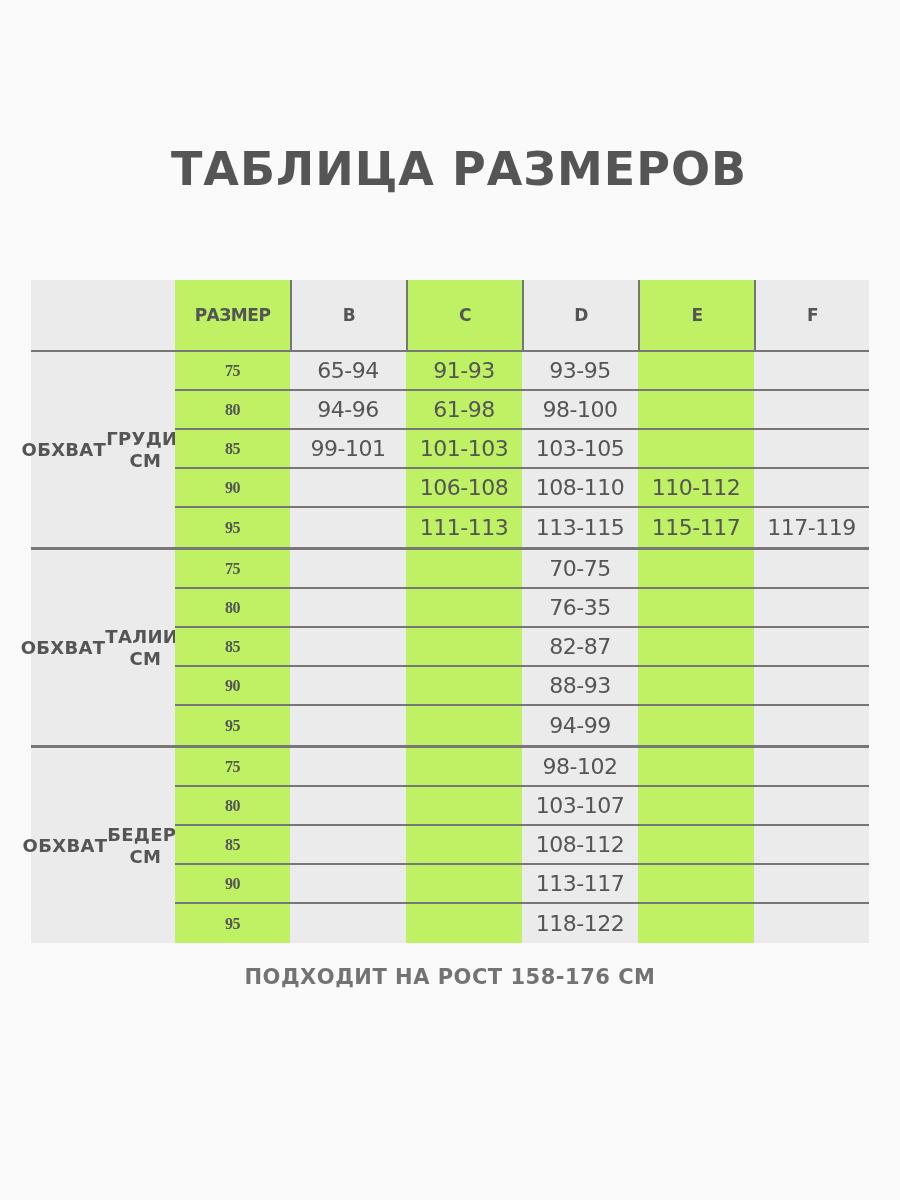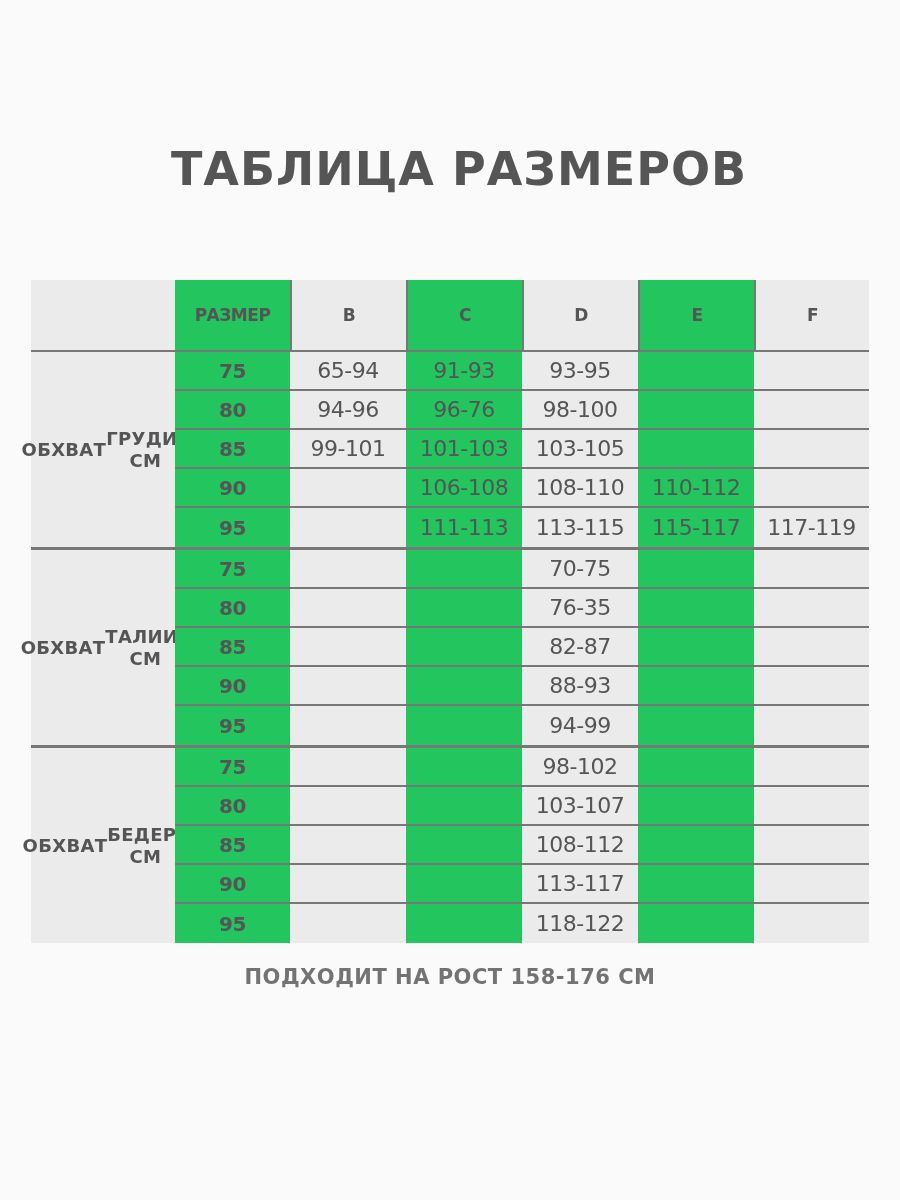--- a/index.html
+++ b/index.html
@@ -30,29 +30,29 @@
     }
     .cell {
       box-sizing: border-box;
       display: flex; align-items: center; justify-content: center;
       background: #ebebeb;
       font-size: 22px;
       font-family: "DejaVu Sans", sans-serif;
       color: #555555;
       letter-spacing: -0.5px;
     }
-    .shade { background: #22c55e; }
+    .shade { background: #bef264; }
     .hdr {
       height: 72px;
       font-weight: bold;
       font-size: 17px;
       border-bottom: 2px solid #777;
     }
     .hdr.vl { border-left: 2px solid #777; }
-    .size { font-weight: bold; font-size: 20px; }
+    .size { font-weight: bold; font-size: 16px; font-family: Liberation Serif, serif; }
     .row { height: 39px; }
     .row.line { border-bottom: 2px solid #777; }
     .group-label {
       font-weight: bold;
       font-size: 18px;
       text-align: center;
       line-height: 22px;
       flex-direction: row;
       letter-spacing: 0.3px;
     }
@@ -98,21 +98,21 @@
             <div class="cell row size shade line">75</div>
             <div class="cell row line">65-94</div>
             <div class="cell row shade line">91-93</div>
             <div class="cell row line">93-95</div>
             <div class="cell row shade line"></div>
             <div class="cell row line"></div>
           </div>
           <div class="sub">
             <div class="cell row size shade line">80</div>
             <div class="cell row line">94-96</div>
-            <div class="cell row shade line">96-76</div>
+            <div class="cell row shade line">61-98</div>
             <div class="cell row line">98-100</div>
             <div class="cell row shade line"></div>
             <div class="cell row line"></div>
           </div>
           <div class="sub">
             <div class="cell row size shade line">85</div>
             <div class="cell row line">99-101</div>
             <div class="cell row shade line">101-103</div>
             <div class="cell row line">103-105</div>
             <div class="cell row shade line"></div>

